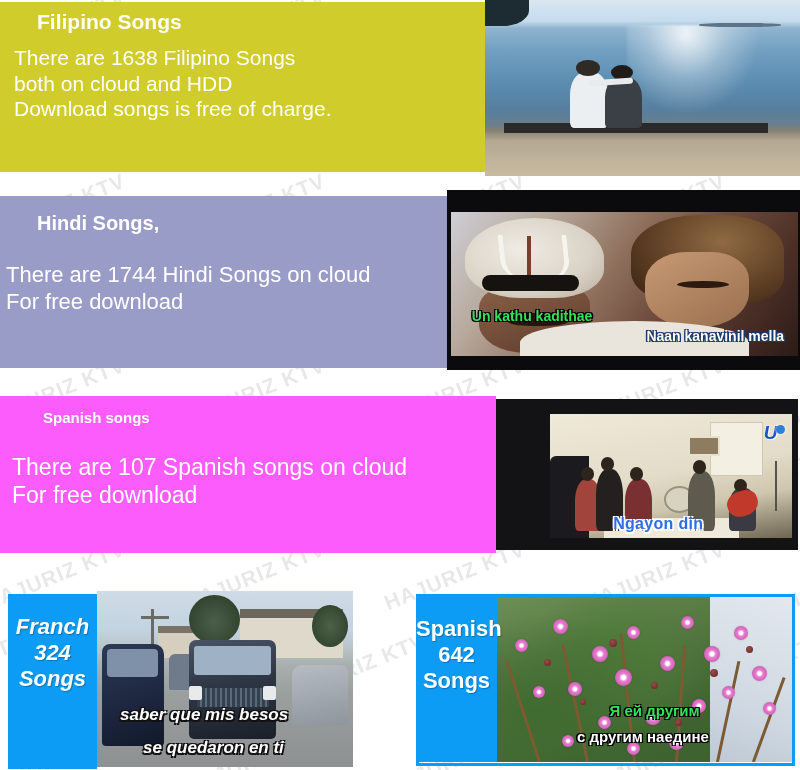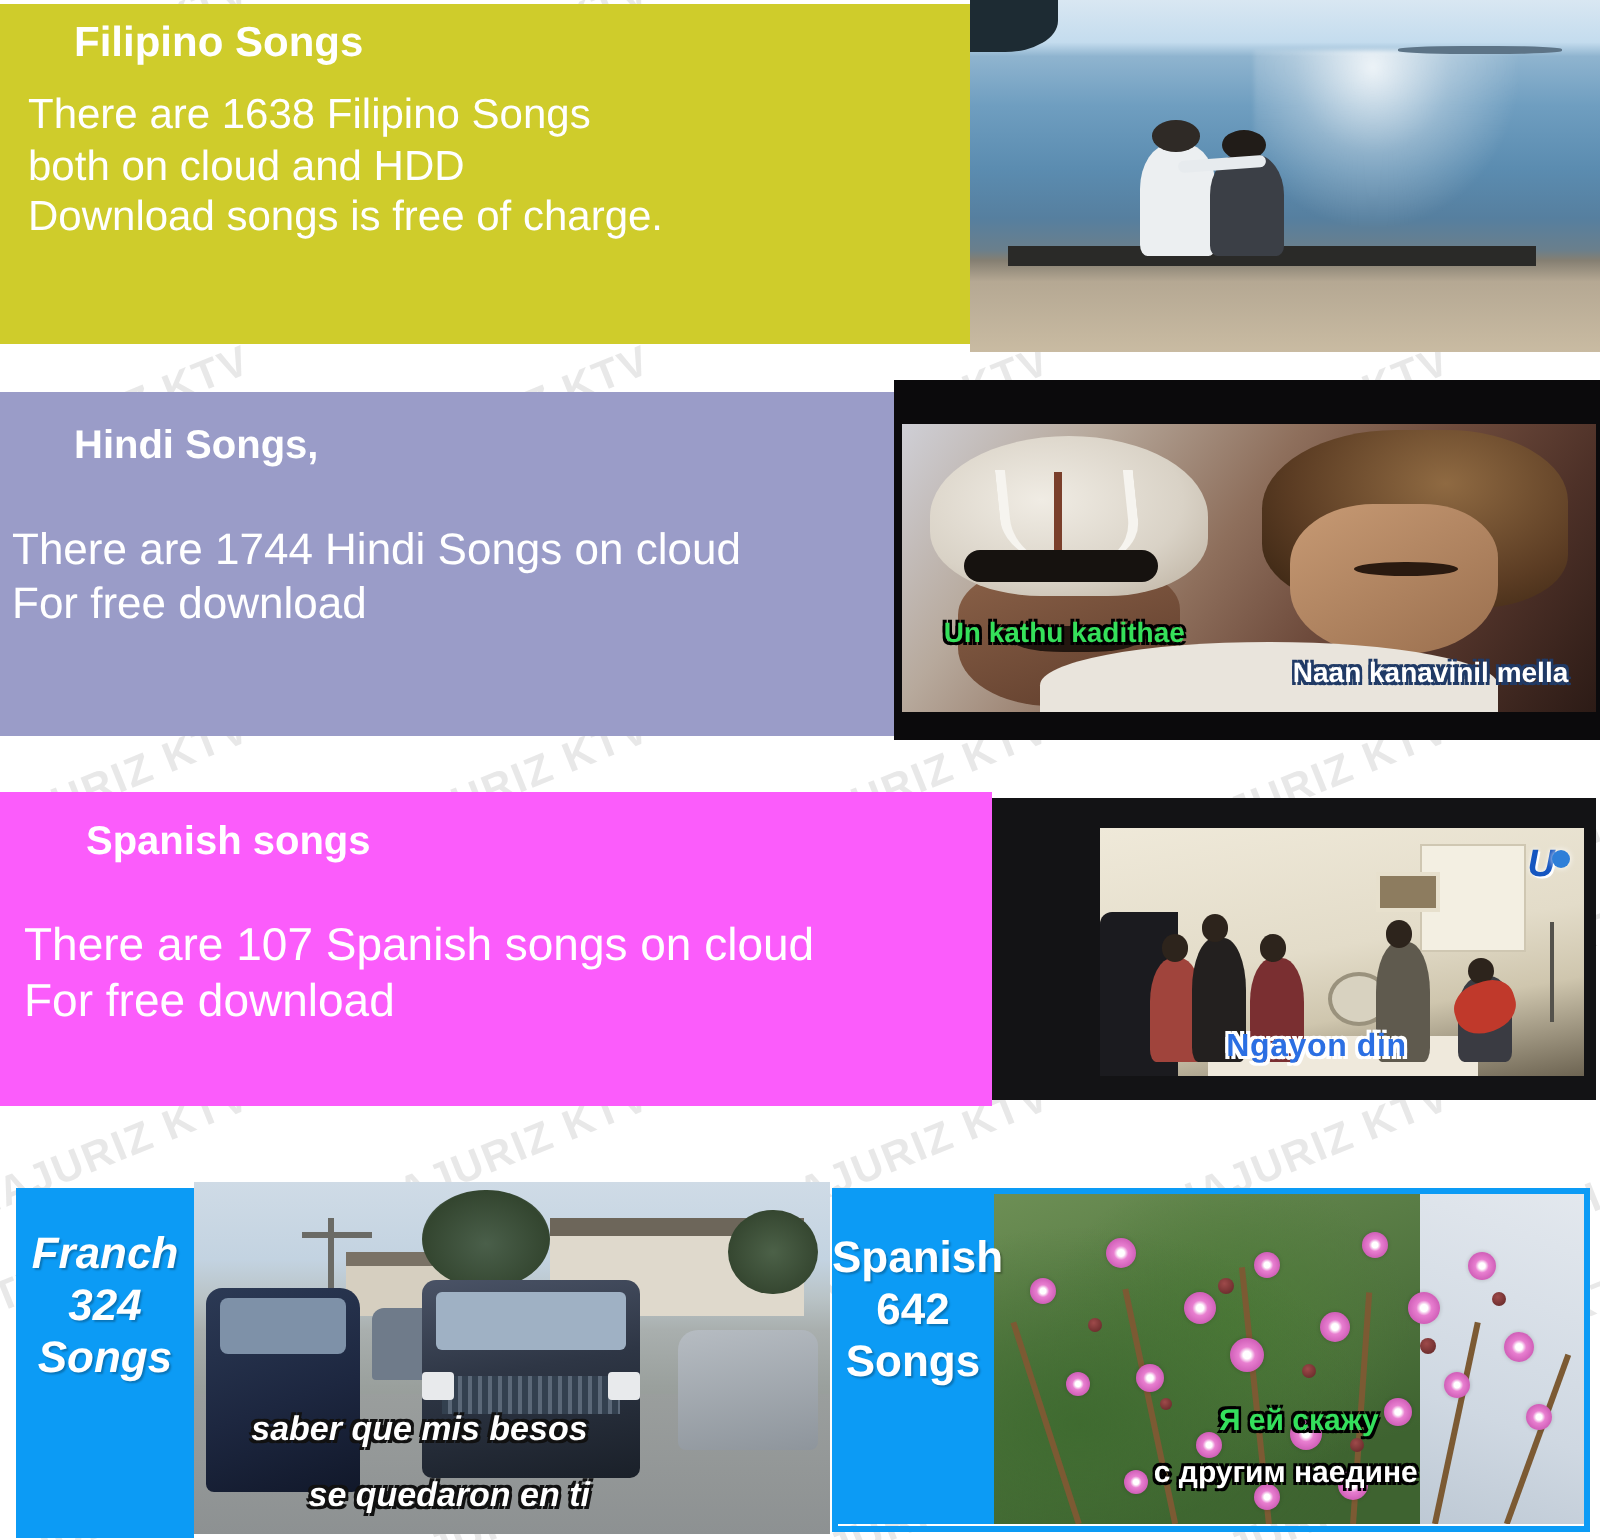--- a/index.html
+++ b/index.html
@@ -72,21 +72,21 @@
     background: #9a9cc8;
   }
   #panel-hindi .panel-title { font-size: 20px; padding: 16px 0 0 14px; }
   #panel-hindi .panel-body  { font-size: 22px; padding: 28px 0 0 6px; }
 
   
   #panel-spanish {
     left: 0px; top: 396px; width: 496px; height: 157px;
     background: #fb5cfb;
   }
-  #panel-spanish .panel-title { font-size: 20px; padding: 14px 0 0 20px; }
+  #panel-spanish .panel-title { font-size: 15px; padding: 14px 0 0 20px; }
   #panel-spanish .panel-body  { font-size: 23px; padding: 26px 0 0 12px; }
 
   
   .video {
     position: absolute;
     z-index: 3;
     overflow: hidden;
   }
 
   .sub {
@@ -297,21 +297,21 @@
   }
   #sub-spanish {
     left: 26%; bottom: 5px; font-size: 16px; letter-spacing: 0.3px;
     color: #2b6fe3;
     text-shadow: -1.5px -1.5px 0 #fff, 1.5px -1.5px 0 #fff,
                  -1.5px 1.5px 0 #fff, 1.5px 1.5px 0 #fff;
   }
 
   
   #video-french {
-    left: 97px; top: 591px; width: 318px; height: 176px;
+    left: 97px; top: 591px; width: 256px; height: 176px;
     background:
       linear-gradient(to bottom,
         #cfdbe6 0%, #c3d3e1 22%,
         #b9c3c6 33%, #a9afae 42%,
         #9aa09d 58%, #8f9490 78%, #84888a 100%);
   }
   .f-house {
     position: absolute; right: 4%; top: 10%; width: 40%; height: 28%;
     background: #dfd9cc; border-top: 9px solid #6d665a;
   }
@@ -646,21 +646,21 @@
         <div class="r-flower" style="left: 22%; top: 84%; width: 12px; height: 12px;"></div>
         <div class="r-flower" style="left: 44%; top: 88%; width: 13px; height: 13px;"></div>
         <div class="r-bud" style="left: 16%; top: 38%; width: 7px; height: 7px;"></div>
         <div class="r-bud" style="left: 38%; top: 26%; width: 8px; height: 8px;"></div>
         <div class="r-bud" style="left: 52%; top: 52%; width: 7px; height: 7px;"></div>
         <div class="r-bud" style="left: 72%; top: 44%; width: 8px; height: 8px;"></div>
         <div class="r-bud" style="left: 28%; top: 62%; width: 6px; height: 6px;"></div>
         <div class="r-bud" style="left: 84%; top: 30%; width: 7px; height: 7px;"></div>
         <div class="r-bud" style="left: 60%; top: 74%; width: 7px; height: 7px;"></div>
       </div>
-    <div class="sub" id="sub-russia-1">Я ей скажу</div>
+    <div class="sub" id="sub-russia-1">Я ей другим</div>
     <div class="sub" id="sub-russia-2">с другим наедине</div>
   </div>
 
   <div id="russia-frame"></div>
 
   <div class="blue-box" id="box-russia">
     <span class="ln">Spanish</span>
     <span class="ln">642</span>
     <span class="ln">Songs</span>
   </div>

